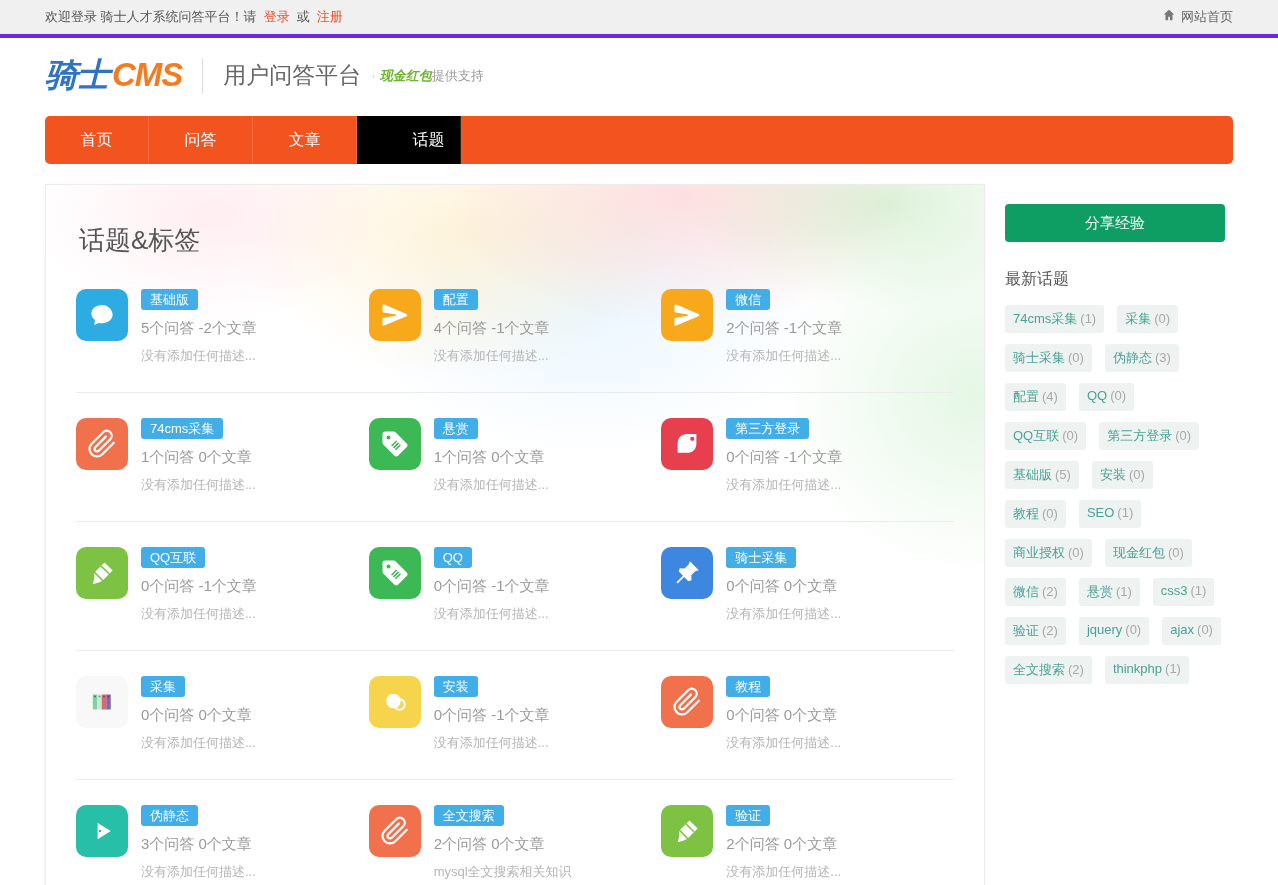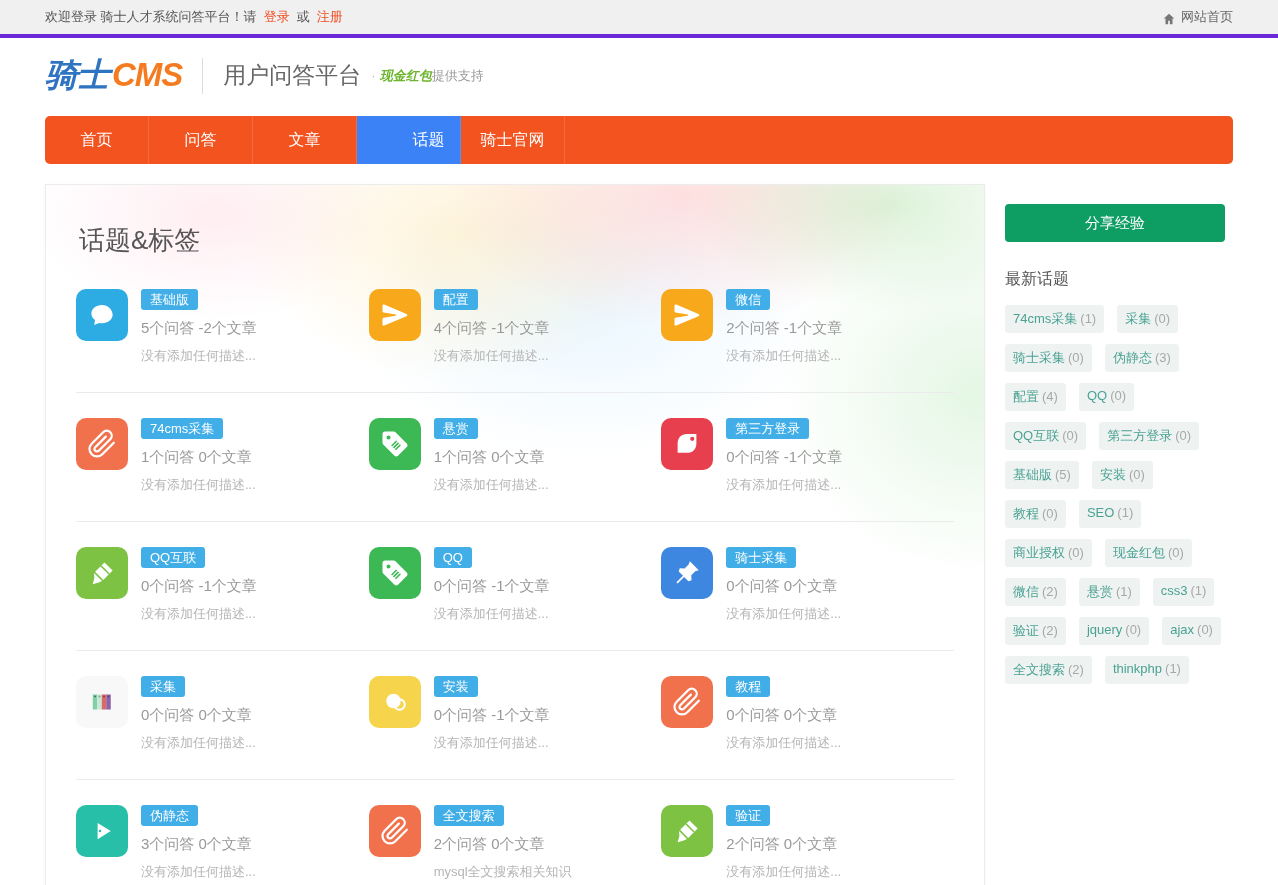--- a/index.html
+++ b/index.html
@@ -10,41 +10,41 @@
     font-family:"Liberation Sans","DejaVu Sans",sans-serif;
     color:#555;
   }
   
   .topbar {
     height:38px; background:#f0f0f0; border-bottom:4px solid #6d28d9;
     display:flex; align-items:center; padding:0 45px; font-size:13px; color:#555;
   }
   .topbar a { text-decoration:none; }
   .link-red { color:#f04e23; margin:0 7px; cursor:pointer;text-align:right; }
-  .topbar-right { margin-left:auto; display:flex; align-items:flex-end; gap:5px; color:#666; cursor:pointer; }
+  .topbar-right { margin-left:auto; display:flex; align-items:flex-start; gap:5px; color:#666; cursor:pointer; }
   
   .header { height:75px; display:flex; align-items:center; padding:7px 45px; background:#fff; }
   .logo { font-size:33px; font-weight:bold; font-style:italic; letter-spacing:-1px; cursor:pointer; }
   .logo-cn { color:#2e74c0; }
   .logo-en { color:#f47b20; margin-left:3px; }
   .header-divider { width:1px; height:36px; background:#ddd; margin:0 20px; }
   .site-title { font-size:23px; color:#666; }
   .powered { margin-left:10px; font-size:13px; color:#999; }
   .powered-dot { color:#bbb; margin-right:4px; }
   .powered-brand { color:#6cb52d; font-weight:bold; font-style:italic; }
   
   .nav {
     margin:3px 45px 20px; height:48px; background:#f2531f;
     border-radius:5px; display:flex; overflow:hidden;
   }
   .nav-item {
     width:104px; display:flex; align-items:center; justify-content:center;
     color:#fff; font-size:16px; cursor:pointer; border-right:1px solid rgba(255,255,255,0.14);
   }
-  .nav-item.active { background:#3b82f6;padding-left:40px; }
+  .nav-item.active { background:#000000;padding-left:40px; }
   
   .content { display:flex; padding:0 45px; gap:20px; align-items:flex-start; }
   .card {
     width:940px; height:702px; background:#fff;
     border:1px solid #ececec; box-shadow:0 1px 3px rgba(0,0,0,0.05);
     padding:4px 30px; overflow:hidden;
     background-image:
       radial-gradient(ellipse 280px 150px at 90% 20px, rgba(140,215,130,0.30), transparent 70%),
       radial-gradient(ellipse 340px 190px at 68% 10px, rgba(255,150,150,0.30), transparent 70%),
       radial-gradient(ellipse 300px 210px at 44% 50px, rgba(255,220,140,0.32), transparent 70%),
@@ -112,21 +112,20 @@
   <div class="powered">
     <span class="powered-dot">·</span><span class="powered-brand">现金红包</span><span>提供支持</span>
   </div>
 </div>
 
 <div class="nav" id="nav">
     <div class="nav-item">首页</div>
     <div class="nav-item">问答</div>
     <div class="nav-item">文章</div>
     <div class="nav-item active">话题</div>
-    <div class="nav-item">骑士官网</div>
   </div>
 
 <div class="content">
   <div class="card">
     <h1 class="card-title">话题&amp;标签</h1>
     <div id="topics-grid">
         <div class="topic-row">
           <div class="topic-item">
             <div class="topic-icon" style="background: rgb(44, 172, 227);">
               <svg width="30" height="30" viewBox="0 0 24 24">

